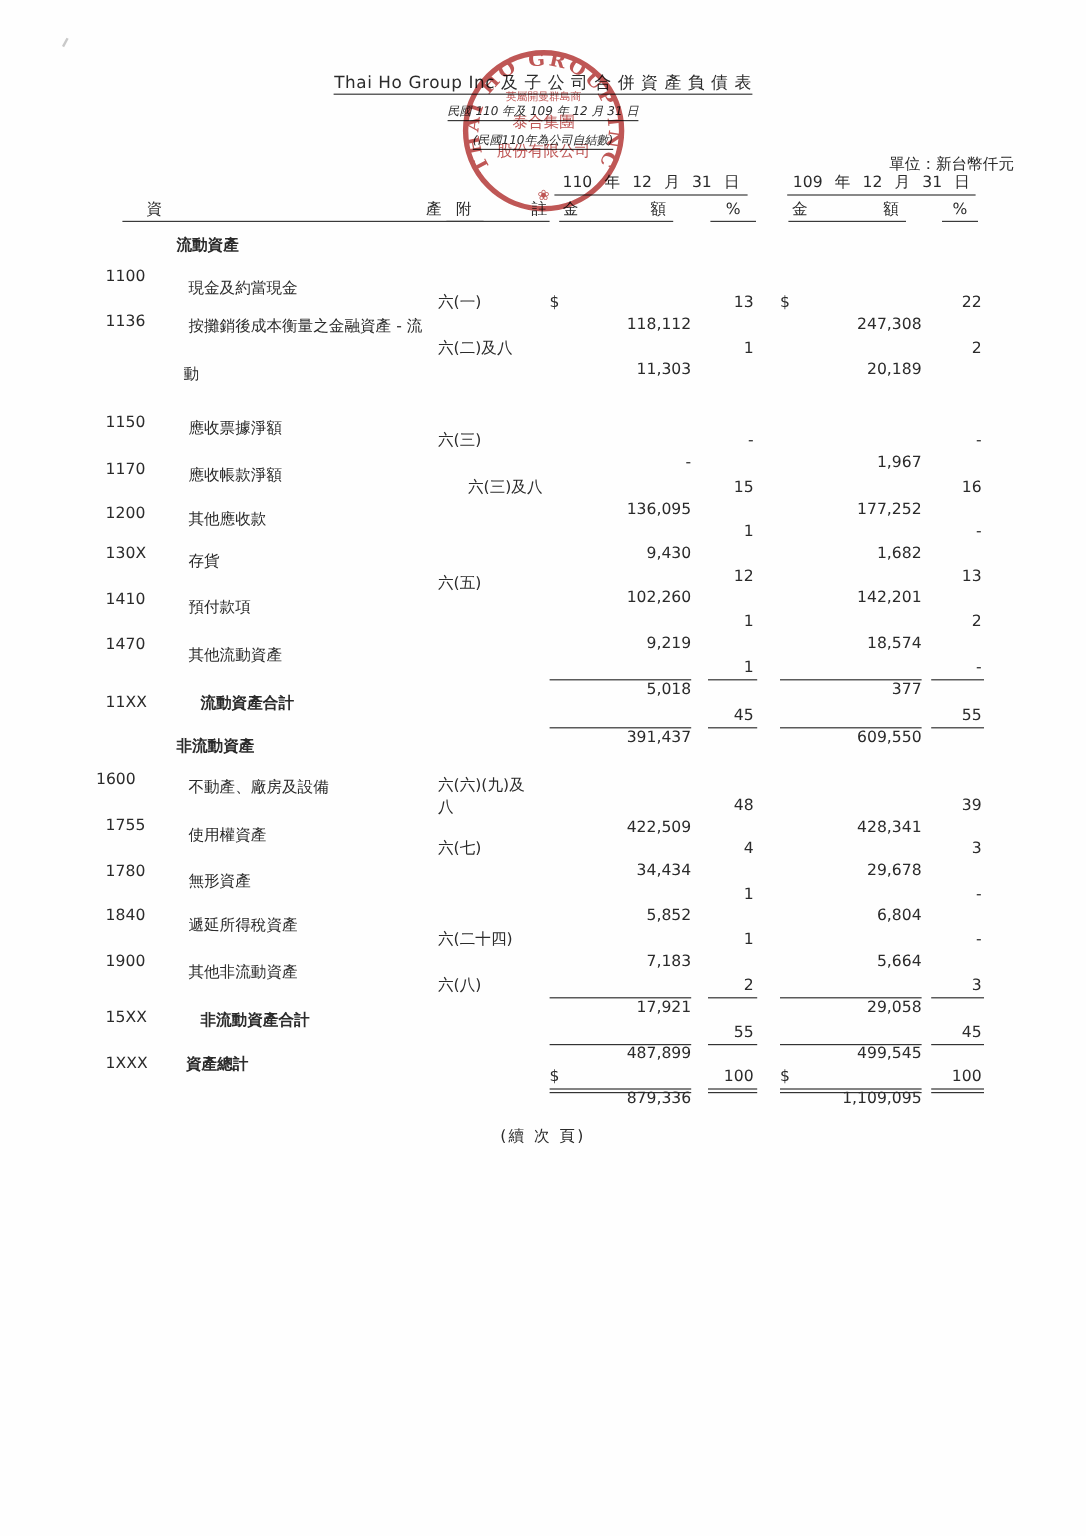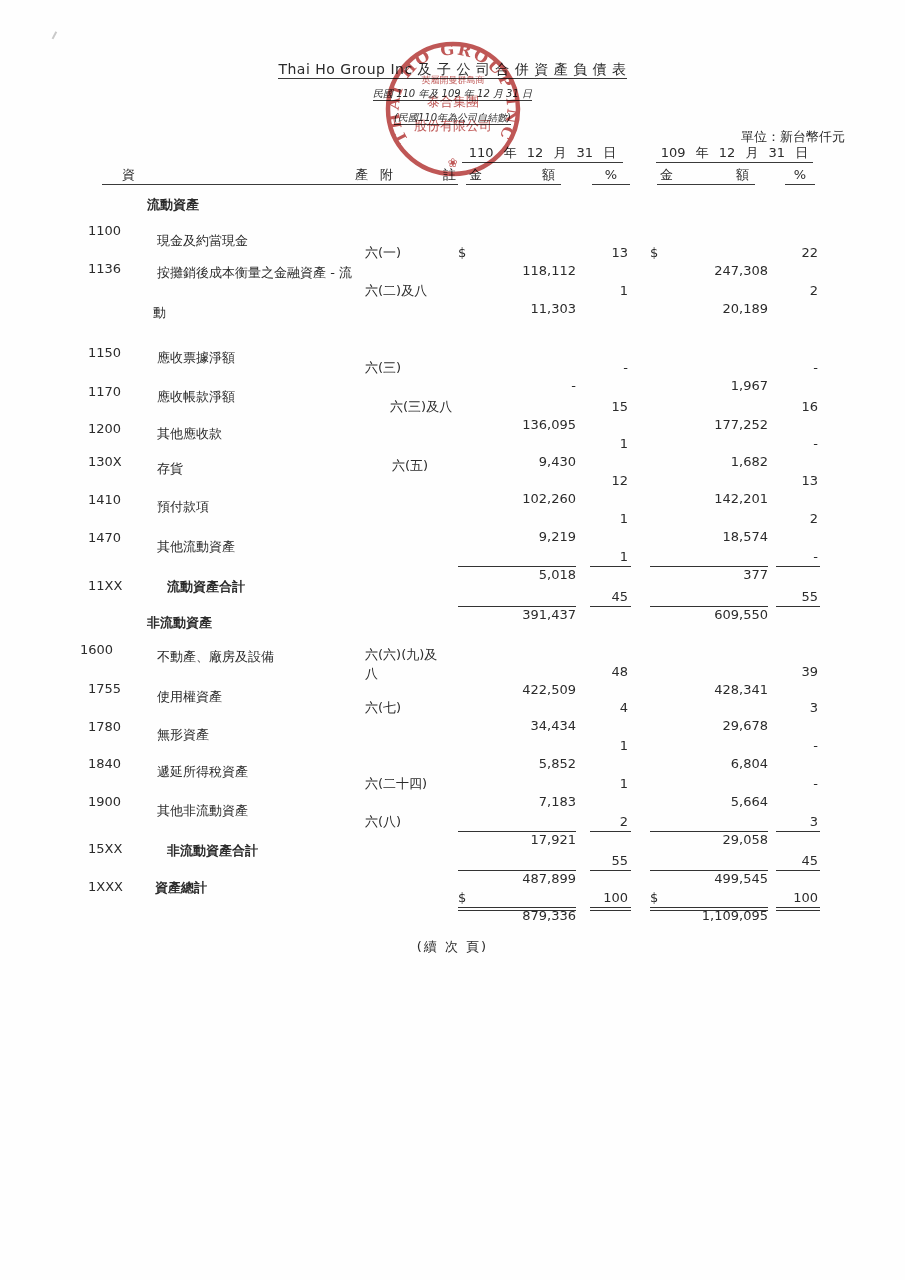--- a/index.html
+++ b/index.html
@@ -148,21 +148,21 @@
         <span class="c pct" style="left: 590px; top: 15px; width: 38px; padding-right: 3px;">1</span>
         <span class="c grp" style="left: 650px; top: 15px; width: 118px;">
           <span class="c cur" style="position: static; height: 18px;"></span>
           <span class="c amt" style="position: static; height: 18px;">1,682</span>
         </span>
         <span class="c pct" style="left: 776px; top: 15px; width: 42px; padding-right: 2px;">-</span>
       </div>
       <div class="row" style="top: 453px; height: 43px;">
         <span class="c " style="left: 88px; top: 0px;">130X</span>
         <span class="c " style="left: 157px; top: 7px;">存貨</span>
-        <span class="c " style="left: 365px; top: 4px; width: 90px; text-align: center;">六(五)</span>
+        <span class="c " style="left: 365px; top: 25px; width: 90px;">六(五)</span>
         <span class="c grp" style="left: 458px; top: 19px; width: 118px;">
           <span class="c cur" style="position: static; height: 18px;"></span>
           <span class="c amt" style="position: static; height: 18px;">102,260</span>
         </span>
         <span class="c pct" style="left: 590px; top: 19px; width: 38px; padding-right: 3px;">12</span>
         <span class="c grp" style="left: 650px; top: 19px; width: 118px;">
           <span class="c cur" style="position: static; height: 18px;"></span>
           <span class="c amt" style="position: static; height: 18px;">142,201</span>
         </span>
         <span class="c pct" style="left: 776px; top: 19px; width: 42px; padding-right: 2px;">13</span>

